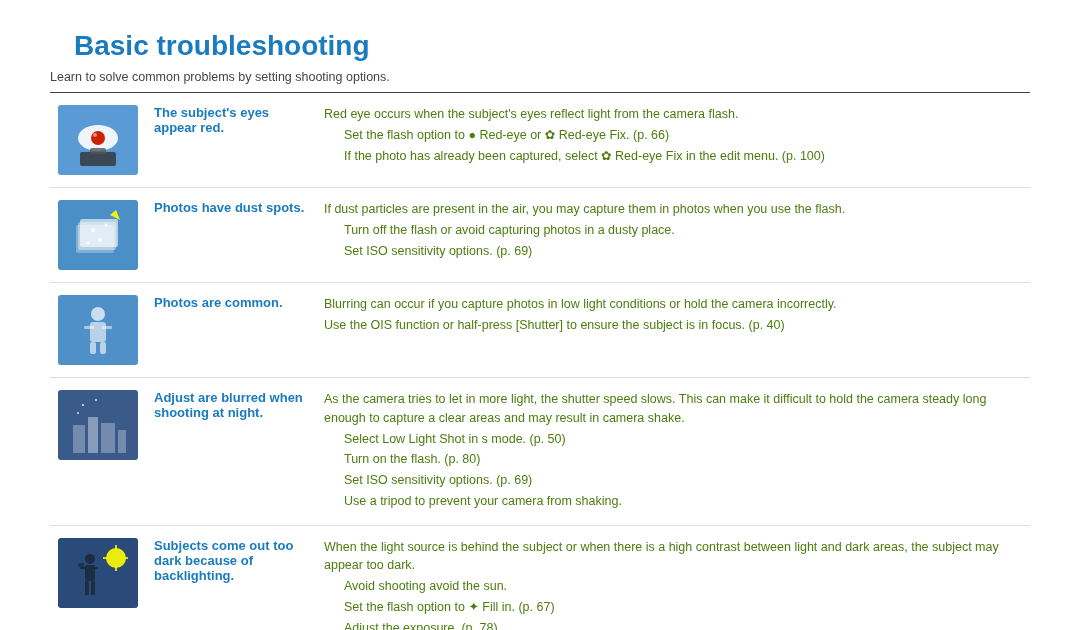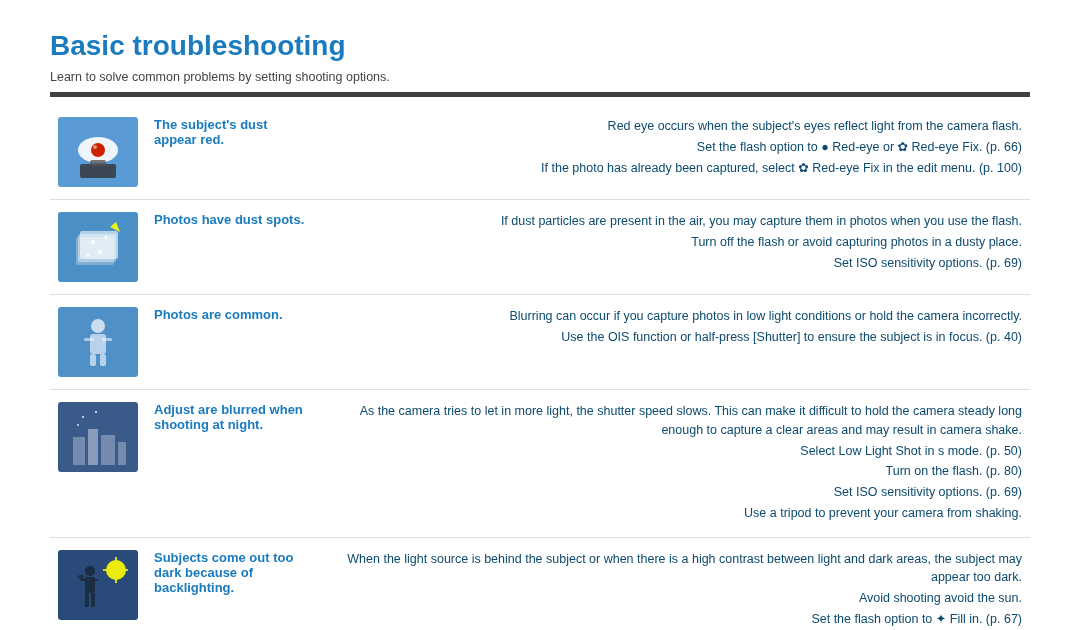--- a/index.html
+++ b/index.html
@@ -10,27 +10,28 @@
       color: #333;
       width: 1080px;
       min-height: 630px;
       padding: 30px 50px 30px 50px;
     }
     h1 {
       font-size: 28px;
       color: #1a7bbf;
       font-weight: bold;
       margin-bottom: 8px;
+      margin-left: 24px;
     }
     .subtitle {
       font-size: 12.5px;
       color: #444;
-      border-bottom: 5px solid #404040;
+      border-bottom: 1px solid #404040;
       padding-bottom: 8px;
-      margin-bottom: 8px;
+      margin-bottom: 0;
     }
     table {
       width: 100%;
       border-collapse: collapse;
     }
     tr {
       border-bottom: 1px solid #ddd;
     }
     td {
       padding: 12px 8px;
@@ -58,23 +59,22 @@
       width: 170px;
       min-width: 130px;
     }
     .label-cell span {
       color: #1a7bbf;
       font-weight: bold;
       font-size: 13px;
     }
     .desc-cell {
       font-size: 12.5px;
-      color: #0c4a6e;
+      color: #4d7c0f;
       line-height: 1.5;
-      text-align: right;
     }
     .desc-cell p { margin-bottom: 2px; }
     .desc-cell .indent { padding-left: 20px; }
     b { font-weight: normal; }
   </style>
 </head>
 <body>
 
 <h1>Basic troubleshooting</h1>
 <p class="subtitle">Learn to solve common problems by setting shooting options.</p>
@@ -88,21 +88,21 @@
 
     <ellipse cx="30" cy="28" rx="20" ry="13" fill="white" opacity="0.9"></ellipse>
     <circle cx="30" cy="28" r="7" fill="#cc2200"></circle>
     <circle cx="27" cy="25" r="2" fill="white" opacity="0.5"></circle>
 
     <rect x="12" y="42" width="36" height="14" rx="2" fill="#333" opacity="0.8"></rect>
     <rect x="22" y="38" width="16" height="6" rx="2" fill="#555" opacity="0.8"></rect>
   </svg>
           </div>
         </td>
-        <td class="label-cell"><span>The subject's dust appear red.</span></td>
+        <td class="label-cell"><span>The subject's eyes appear red.</span></td>
         <td class="desc-cell">
           <p class="">Red eye occurs when the subject's eyes reflect light from the camera flash.</p>
           <p class="indent">Set the flash option to ● <b>Red-eye</b> or ✿ <b>Red-eye Fix</b>. (p. 66)</p>
           <p class="indent">If the photo has already been captured, select ✿ <b>Red-eye Fix</b> in the edit menu. (p. 100)</p>
         </td>
       </tr>
       <tr>
         <td class="img-cell">
           <div class="img-placeholder" style="background: rgb(74, 143, 197);">
             <svg viewBox="0 0 60 60" xmlns="http://www.w3.org/2000/svg">

